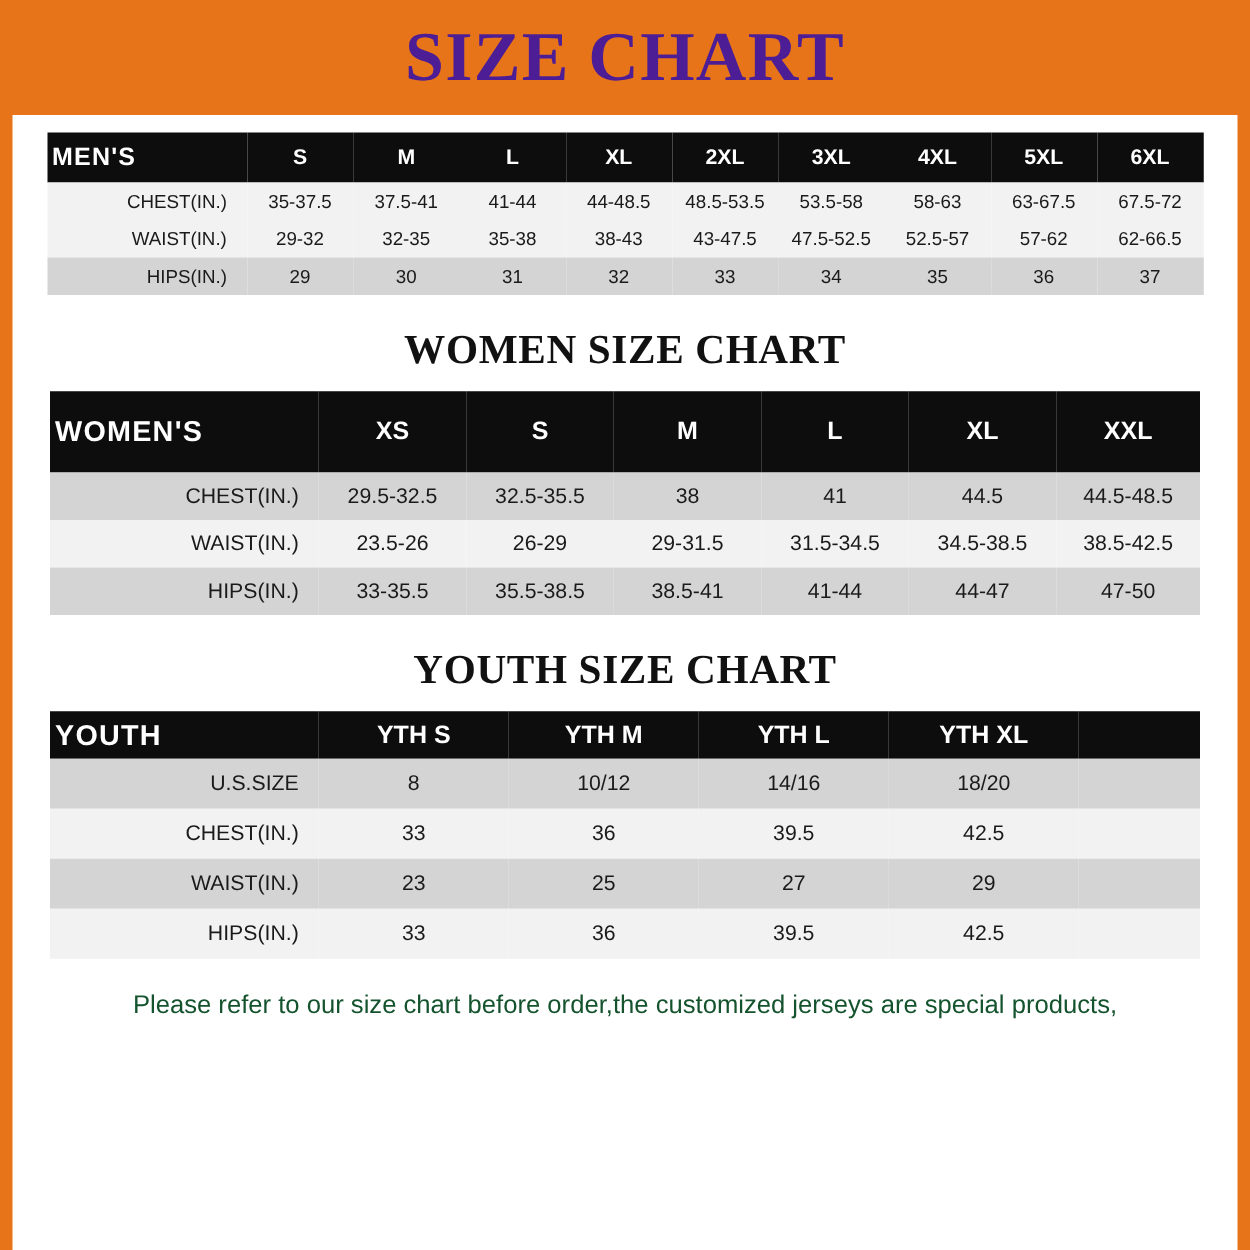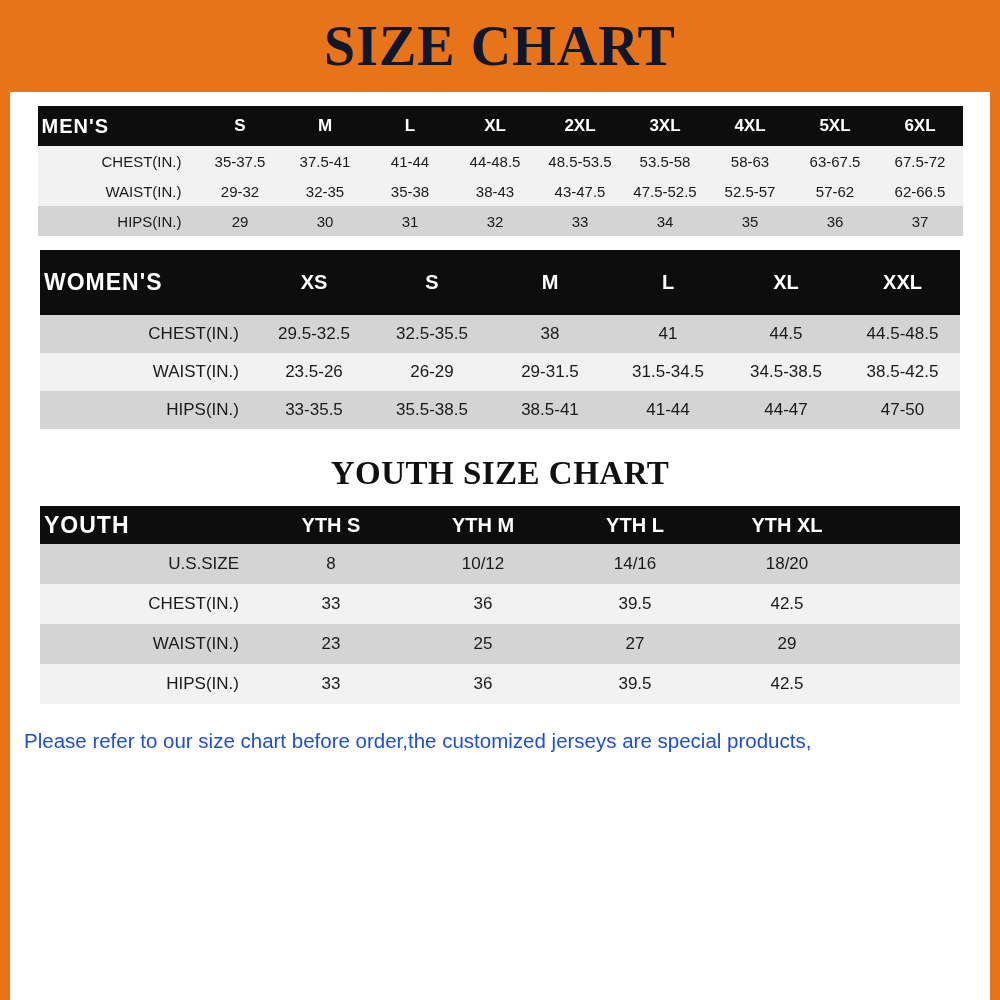--- a/index.html
+++ b/index.html
@@ -29,21 +29,21 @@
     display: flex;
     align-items: center;
     justify-content: center;
     margin: 0 -10px;
   }
   .header-title {
     font-family: "Liberation Serif", serif;
     font-weight: bold;
     font-size: 56px;
     letter-spacing: 1px;
-    color: #0f172a;
+    color: #4c1d95;
     line-height: 1;
     text-align: center;
   }
   
   .section-title {
     font-family: "Liberation Serif", serif;
     font-weight: bold;
     font-size: 33px;
     color: #111111;
     text-align: center;
@@ -101,23 +101,24 @@
 
   
   #youth-table thead th { height: 38px; font-size: 20px; }
   #youth-table thead th.rowlabel { font-size: 23px; }
   #youth-table td { height: 40px; font-size: 17px; }
   #youth-table td.rowlabel { font-size: 17px; }
 
   
   .footer-note {
     margin: 22px 14px 0 14px;
-    color: #1d4ed8;
+    color: #14532d;
     font-size: 20.5px;
     line-height: 1.45;
+    text-align: center;
   }
   .footer-note div { white-space: nowrap; }
 </style>
 </head>
 <body>
 
 <div class="page">
 
   <div class="header-band">
     <div class="header-title">SIZE CHART</div>
@@ -183,20 +184,21 @@
         <td>32</td>
         <td>33</td>
         <td>34</td>
         <td>35</td>
         <td>36</td>
         <td>37</td>
       </tr>
     </tbody>
   </table>
 
+  <div class="section-title sec-women-title">WOMEN SIZE CHART</div>
   <table class="tbl" id="women-table">
     <colgroup>
       <col style="width:215px">
       <col style="width:118px">
         <col style="width:118px">
         <col style="width:118px">
       <col style="width:118px">
         <col style="width:118px">
         <col style="width:115px">
     </colgroup>

